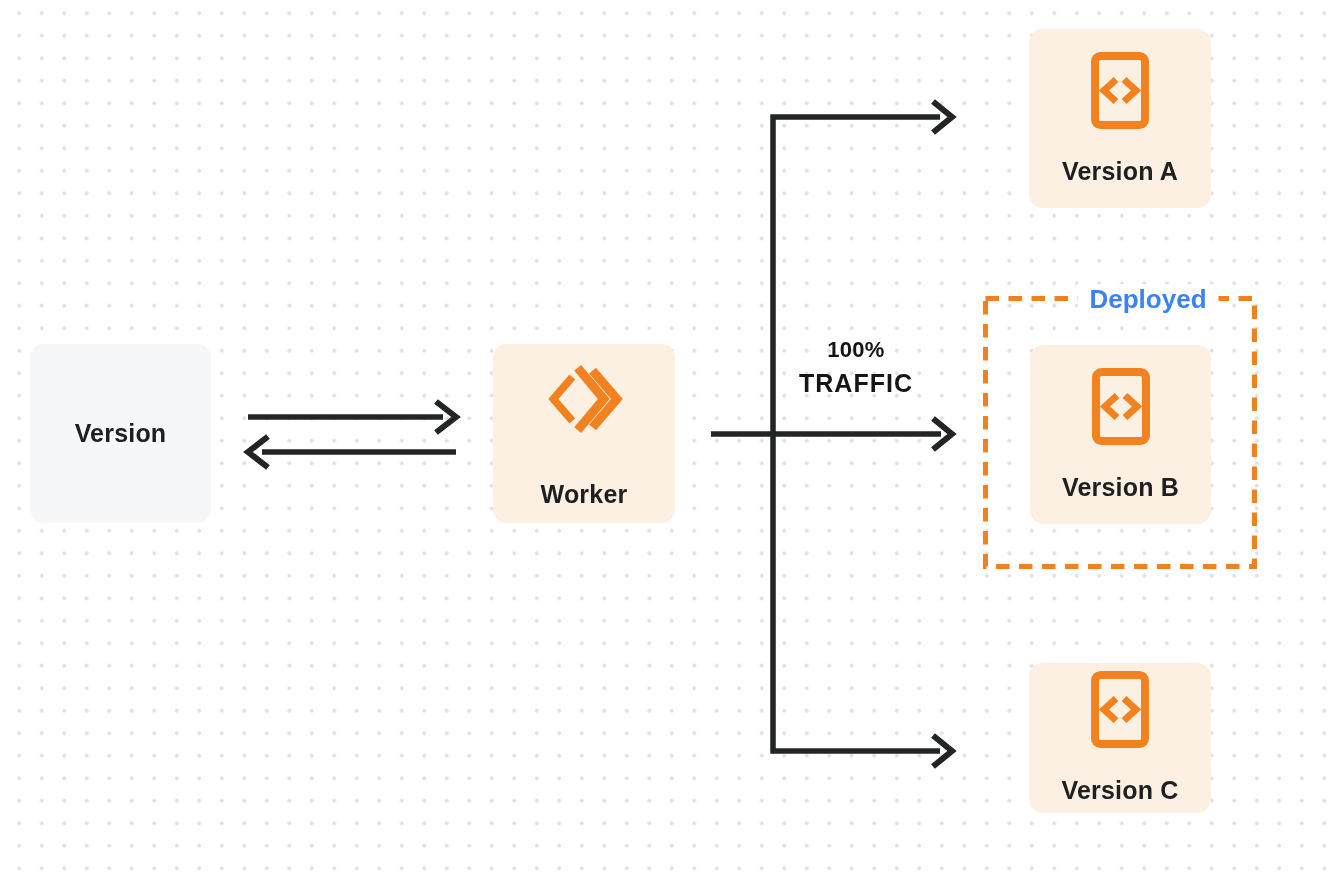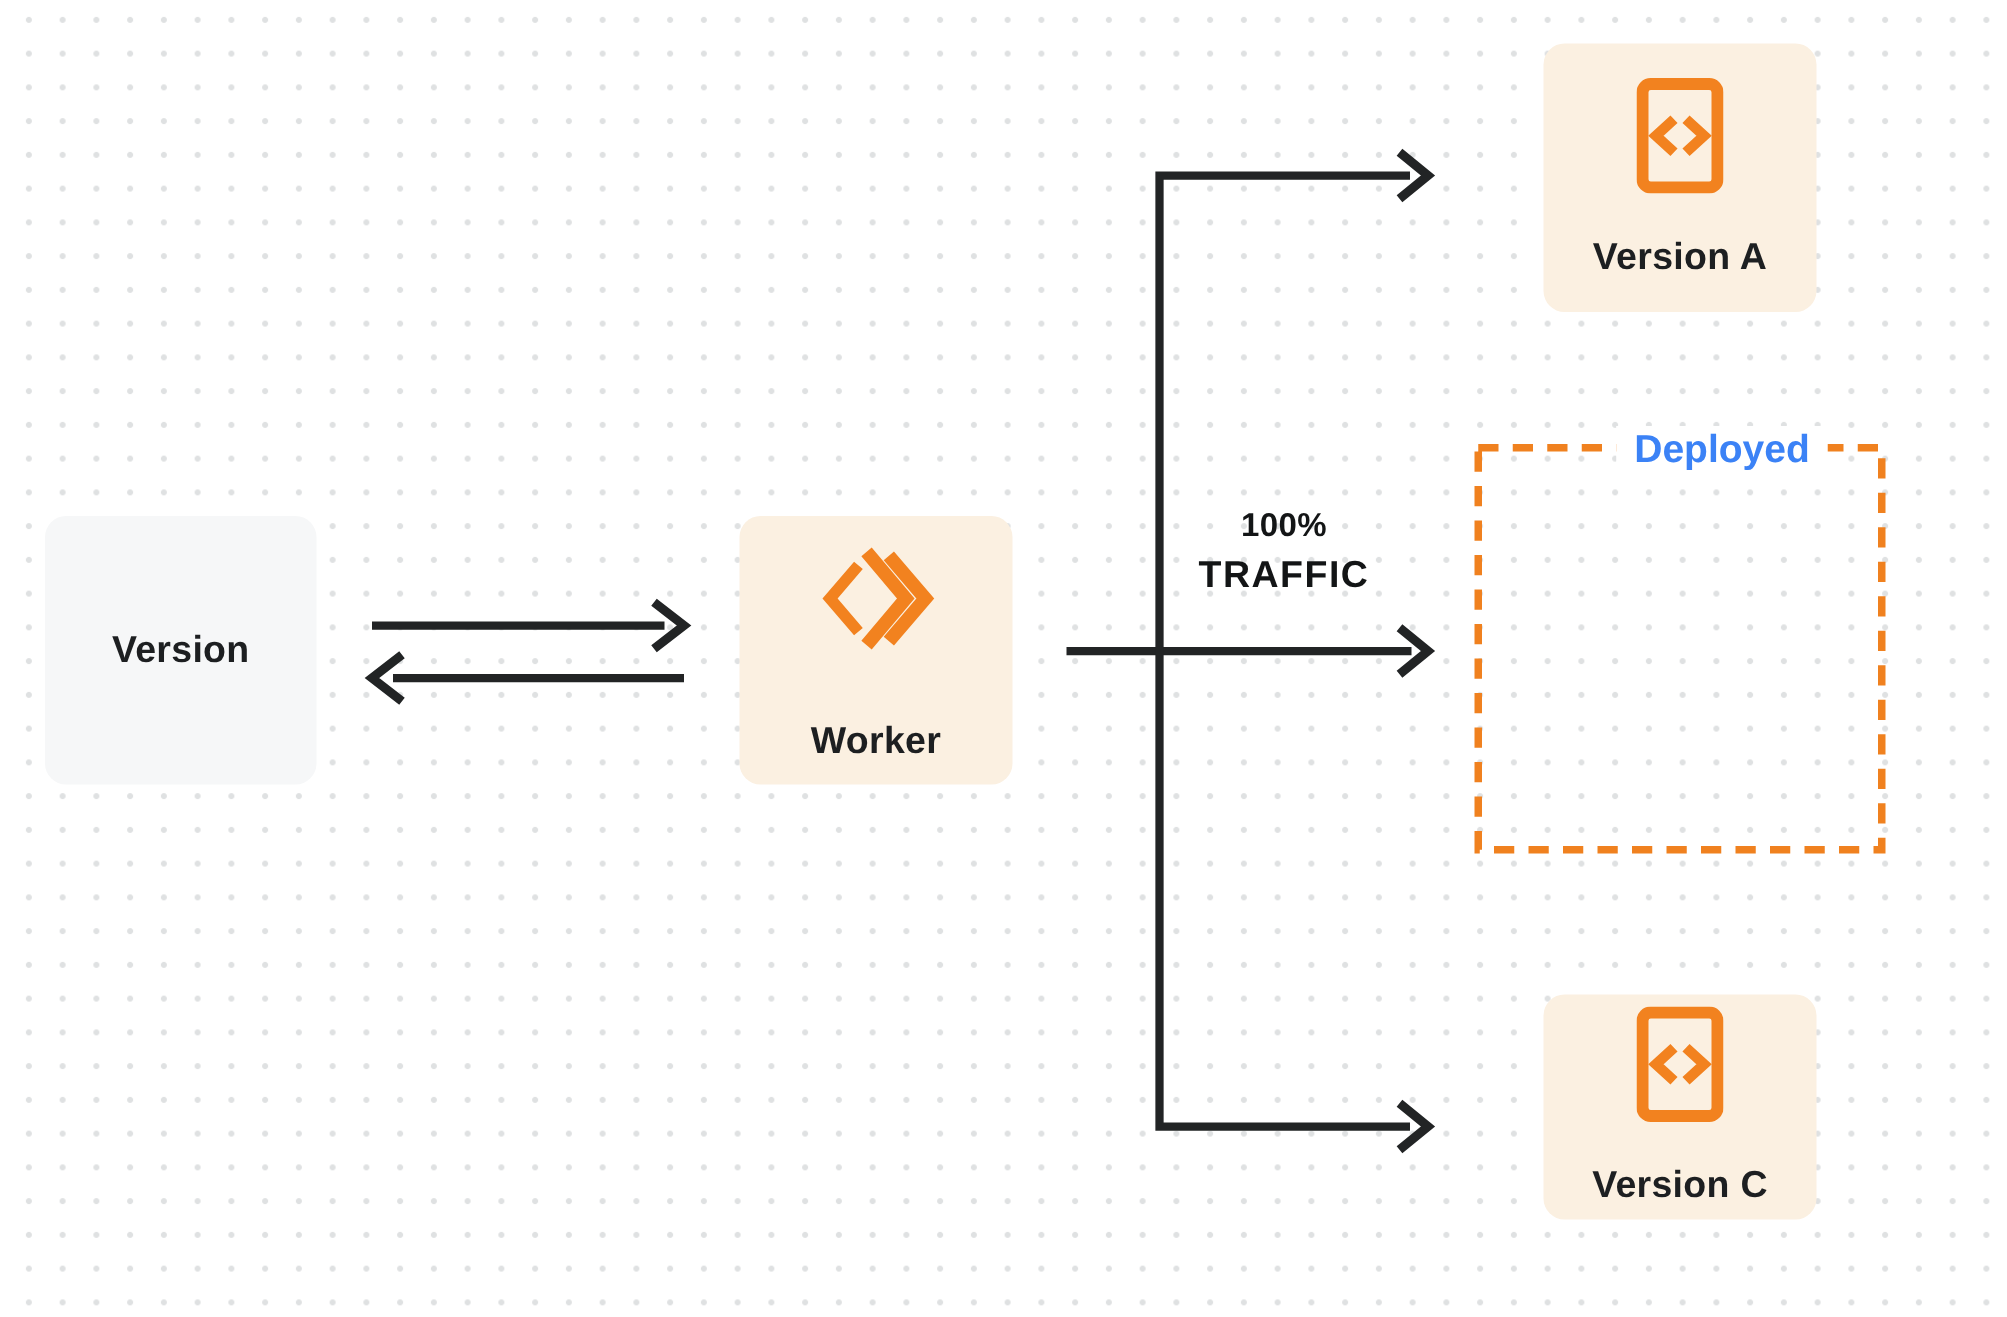--- a/index.html
+++ b/index.html
@@ -143,20 +143,30 @@
     <svg class="node__icon" width="58" height="77" viewBox="0 0 58 77">
       <g fill="none" stroke="#f2821f" stroke-linecap="butt" stroke-linejoin="miter">
         <rect x="4" y="4" width="50" height="69" rx="5.5" stroke-width="8"></rect>
         <polyline points="25,27.5 13,38.5 25,49.5" stroke-width="7"></polyline>
         <polyline points="33,27.5 45,38.5 33,49.5" stroke-width="7"></polyline>
       </g>
     </svg>
     <div class="node__label">Version A</div>
   </div>
 
+  <div class="node node--cream gap28" style="left:1030px; top:345px; width:181px; height:179px;">
+    <svg class="node__icon" width="58" height="77" viewBox="0 0 58 77">
+      <g fill="none" stroke="#f2821f" stroke-linecap="butt" stroke-linejoin="miter">
+        <rect x="4" y="4" width="50" height="69" rx="5.5" stroke-width="8"></rect>
+        <polyline points="25,27.5 13,38.5 25,49.5" stroke-width="7"></polyline>
+        <polyline points="33,27.5 45,38.5 33,49.5" stroke-width="7"></polyline>
+      </g>
+    </svg>
+    <div class="node__label">Version B</div>
+  </div>
 
   <div class="node node--cream gap28" style="left:1029px; top:663px; width:182px; height:150px;">
     <svg class="node__icon" width="58" height="77" viewBox="0 0 58 77">
       <g fill="none" stroke="#f2821f" stroke-linecap="butt" stroke-linejoin="miter">
         <rect x="4" y="4" width="50" height="69" rx="5.5" stroke-width="8"></rect>
         <polyline points="25,27.5 13,38.5 25,49.5" stroke-width="7"></polyline>
         <polyline points="33,27.5 45,38.5 33,49.5" stroke-width="7"></polyline>
       </g>
     </svg>
     <div class="node__label">Version C</div>

